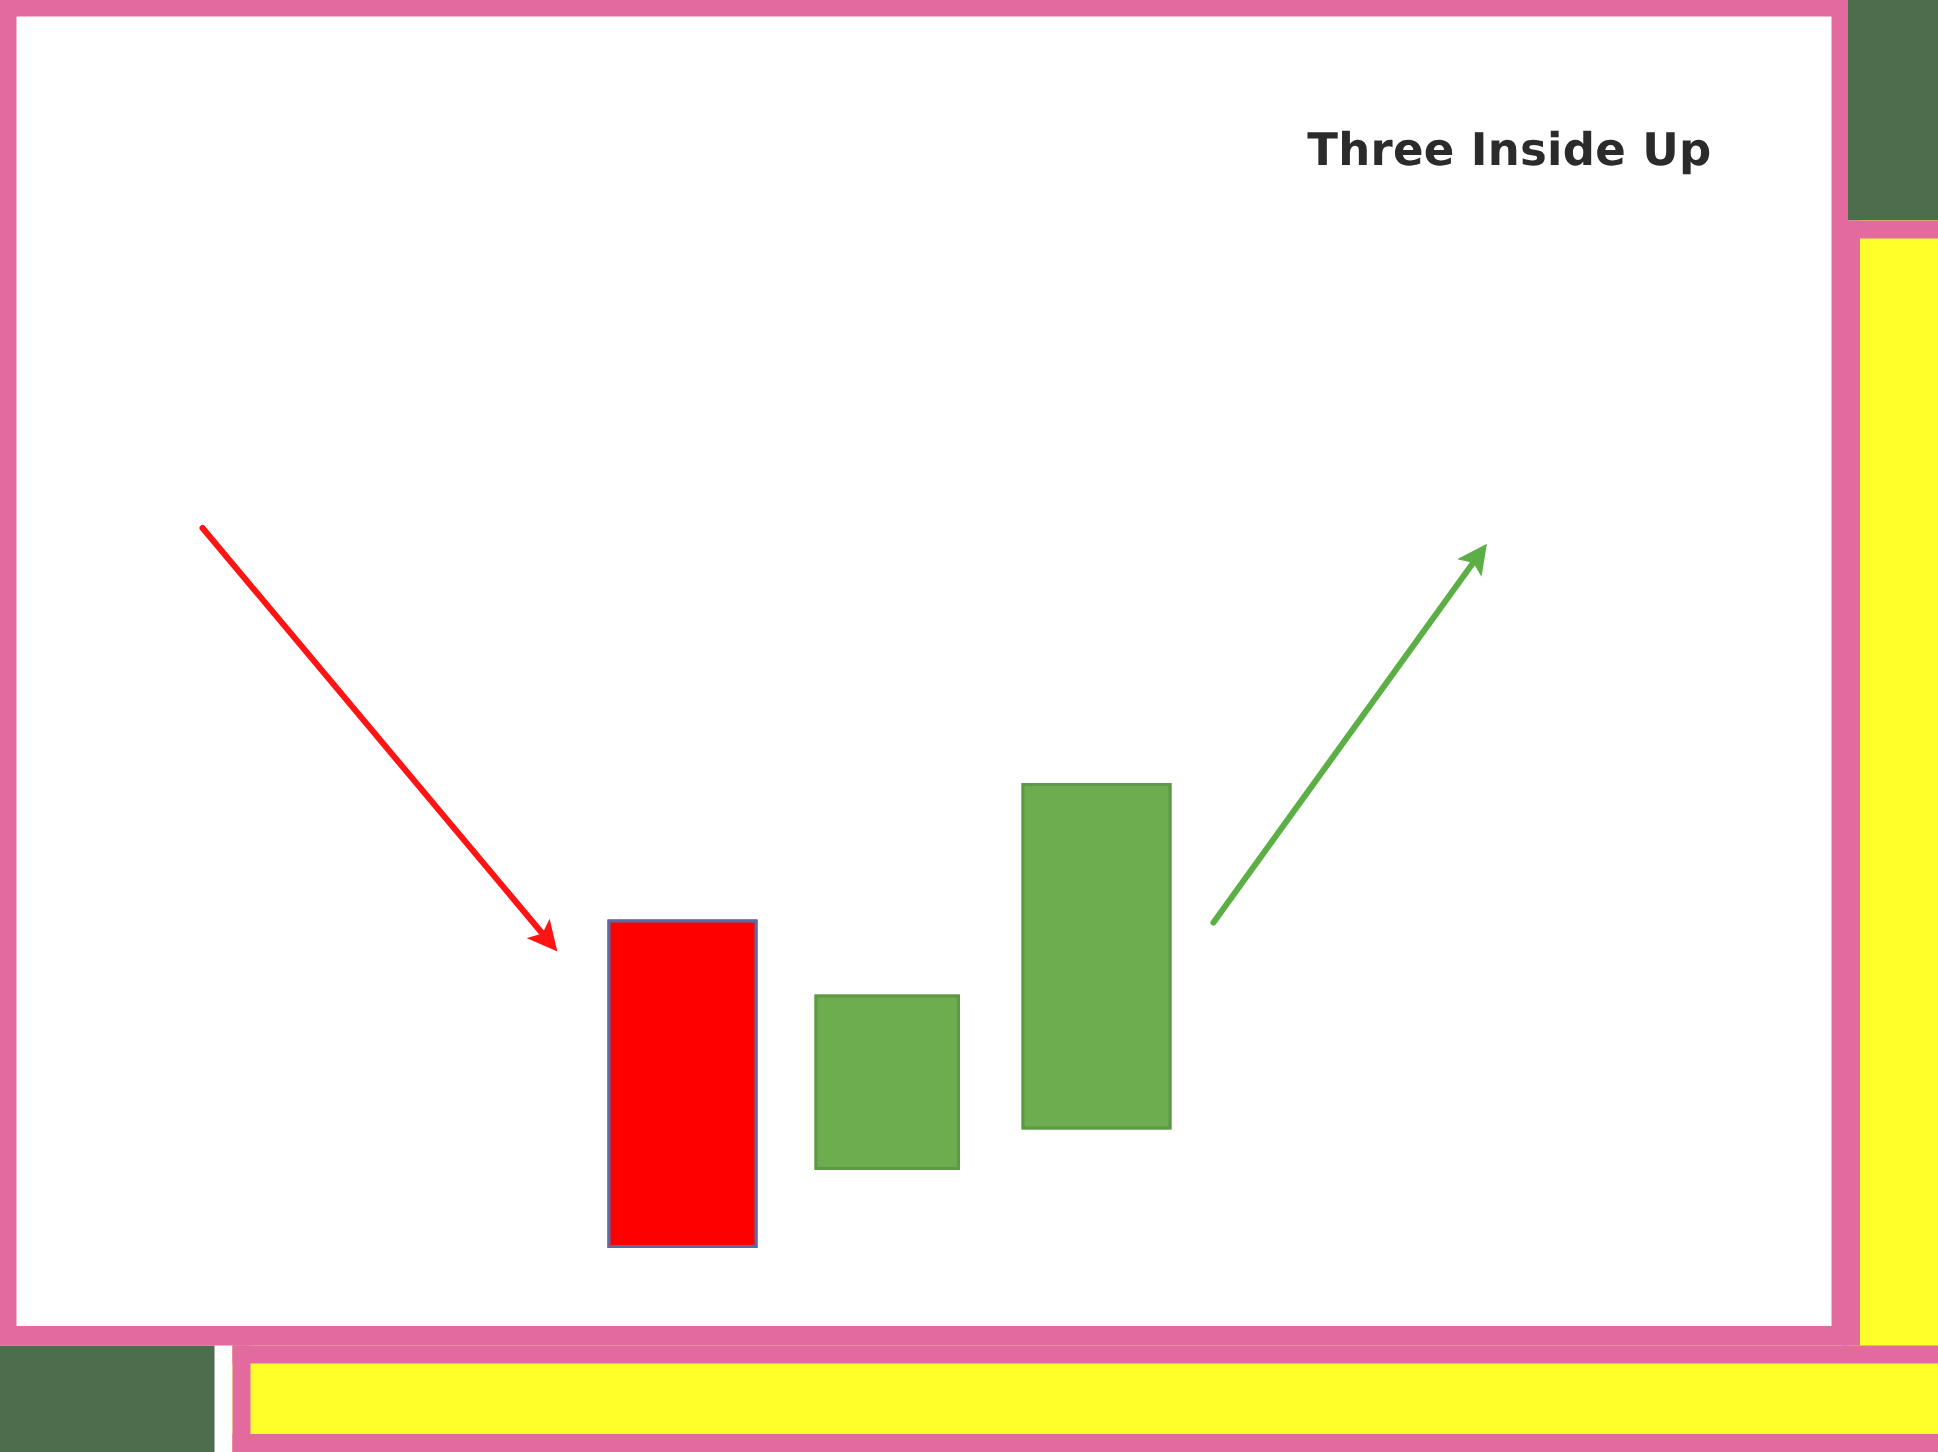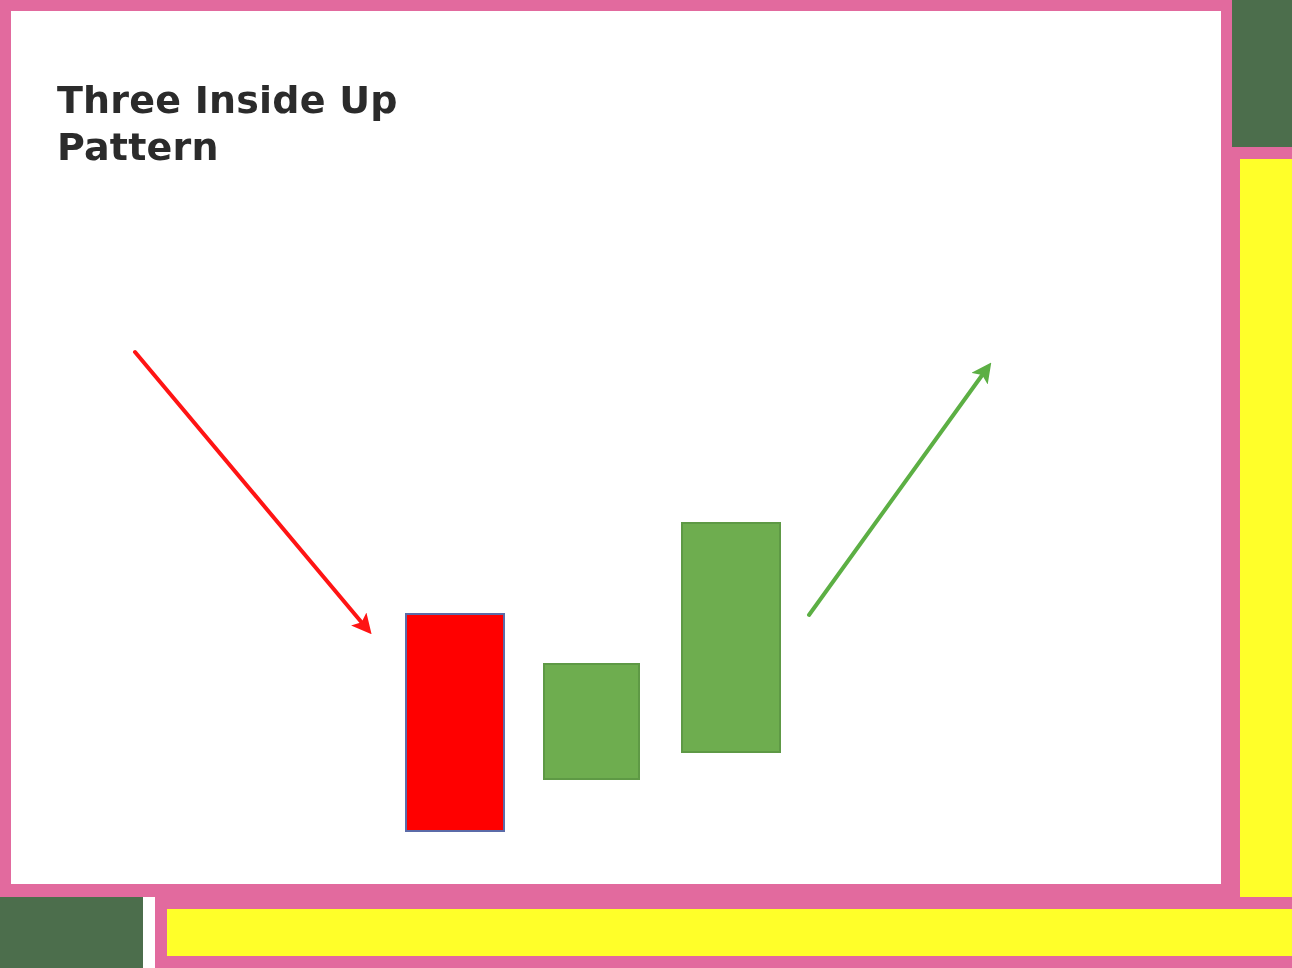--- a/index.html
+++ b/index.html
@@ -78,28 +78,27 @@
     height: 873px;
     background: #FFFFFF;
   }
 
   
   #chart-title {
     position: absolute;
     left: 0px;
     top: 66px;
     width: 1130px;
-    text-align: left;
+    text-align: right;
     color: #2B2B2B;
     font-weight: bold;
-    font-size: 38px;
+    font-size: 30px;
     line-height: 47px;
     letter-spacing: 0.2px;
     font-family: "DejaVu Sans", sans-serif;
-    margin-left: 46px;
   }
   #chart-title .tline { display: block; }
 
   
   .candle-body {
     position: absolute;
     box-sizing: border-box;
   }
 
   
@@ -120,21 +119,20 @@
   <div class="block" id="green-block-topright"></div>
   <div class="block" id="green-block-bottomleft"></div>
   <div class="block" id="yellow-panel-right"></div>
   <div class="block" id="yellow-panel-bottom"></div>
 
   <div id="card-frame">
     <div id="card-surface">
 
       <div id="chart-title">
         <span class="tline">Three Inside Up</span>
-        <span class="tline">Pattern</span>
       </div>
 
       <div id="candles">
           <div class="candle-body" style="left: 394px; top: 602px; width: 100px; height: 219px; background: rgb(255, 0, 0); border: 2px solid rgb(91, 107, 168);"></div>
           <div class="candle-body" style="left: 532px; top: 652px; width: 97px; height: 117px; background: rgb(110, 173, 79); border: 2px solid rgb(94, 153, 69);"></div>
           <div class="candle-body" style="left: 670px; top: 511px; width: 100px; height: 231px; background: rgb(110, 173, 79); border: 2px solid rgb(94, 153, 69);"></div>
         </div>
 
       <svg id="arrow-layer" viewBox="0 0 1292 968" xmlns="http://www.w3.org/2000/svg">
         <defs>

